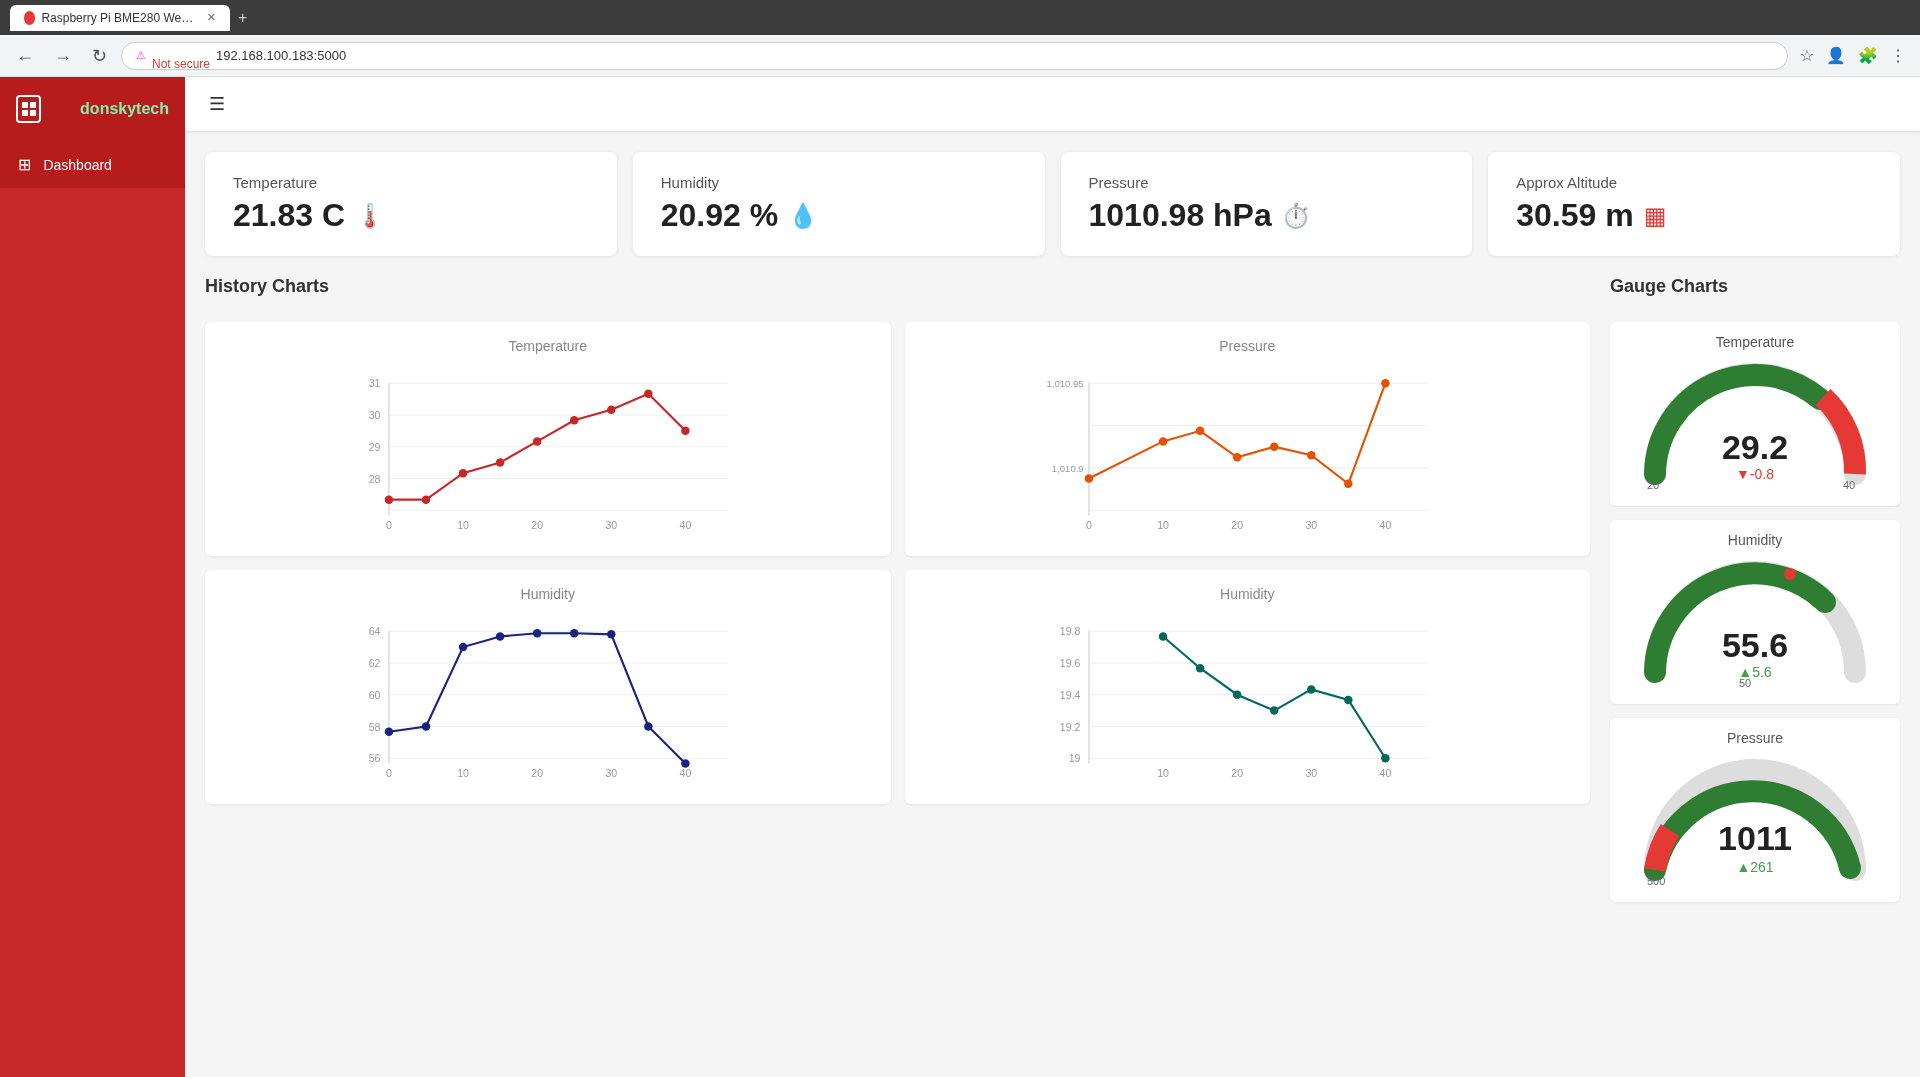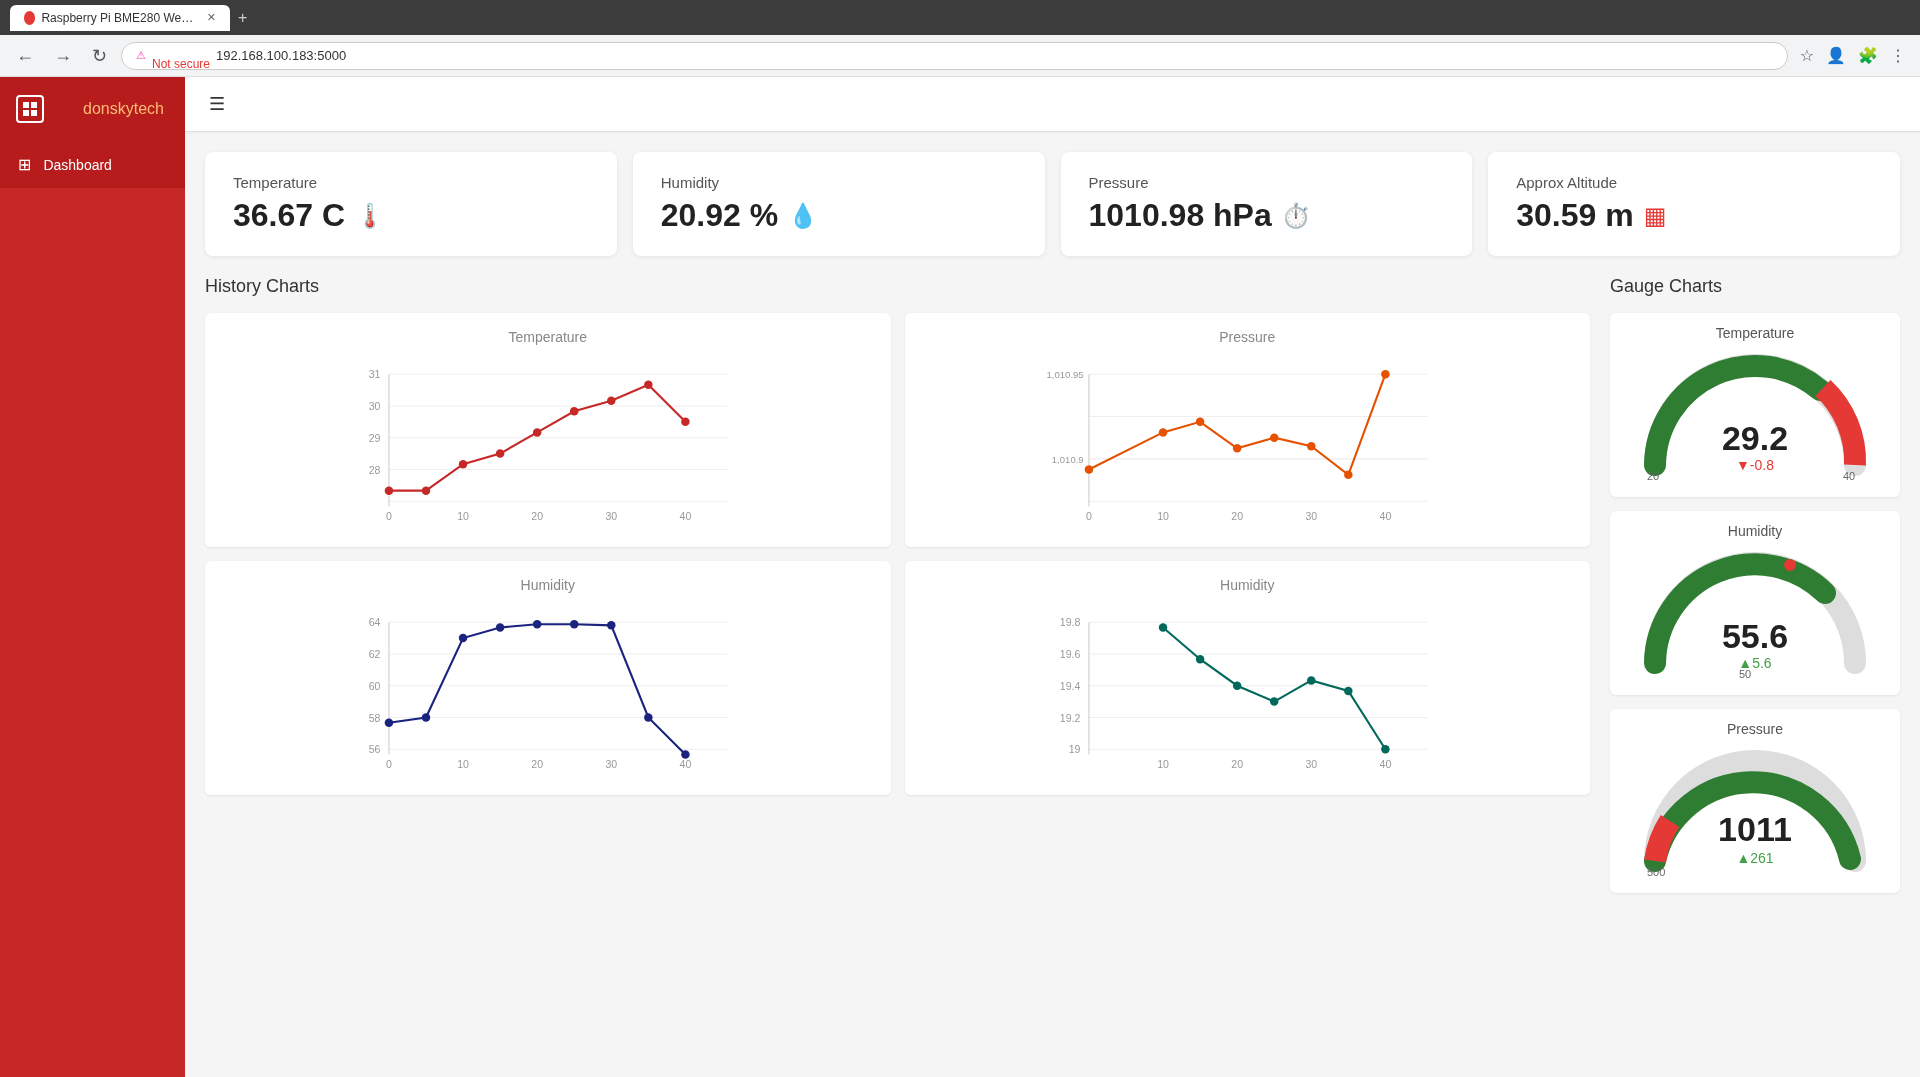--- a/index.html
+++ b/index.html
@@ -20,21 +20,21 @@
     .toolbar-actions { display: flex; gap: 4px; align-items: center; }
     .toolbar-icon { color: #555; font-size: 16px; padding: 4px; cursor: pointer; }
 
     
     .app-container { display: flex; flex: 1; overflow: hidden; }
 
     
     .sidebar { width: 185px; background: #c62828; color: #fff; flex-shrink: 0; }
     .sidebar-header { background: #b71c1c; padding: 18px 16px; display: flex; align-items: center; gap: 10px; }
     .sidebar-logo-icon { width: 28px; height: 28px; border: 2px solid #fff; border-radius: 4px; display: flex; align-items: center; justify-content: center; font-size: 14px; }
-    .sidebar-brand { font-size: 16px; font-weight: 400; color: #fdba74; margin-left: 29px; }
+    .sidebar-brand { font-size: 16px; font-weight: 700; color: #86efac; margin-left: 29px; }
     .sidebar-nav-item { padding: 14px 18px; display: flex; align-items: center; gap: 12px; cursor: pointer; font-size: 14px; }
     .sidebar-nav-item.active { background: #b71c1c; }
     .nav-item-icon { font-size: 16px; }
 
     
     .main-content { flex: 1; overflow-y: auto; background: #f5f5f5; }
 
     
     .top-bar { background: #fff; padding: 16px 24px; display: flex; align-items: center; gap: 16px; border-bottom: 1px solid #e0e0e0; box-shadow: 0 1px 3px rgba(0,0,0,0.05); }
     .menu-icon { font-size: 18px; color: #333; cursor: pointer; }
@@ -50,21 +50,21 @@
     .temp-icon { color: #e53935; }
     .humid-icon { color: #1565c0; }
     .pressure-icon { color: #e53935; }
     .altitude-icon { color: #e53935; }
 
     
     .charts-section { display: flex; gap: 0; padding: 20px; }
     .history-charts { flex: 1; }
     .gauge-charts { width: 310px; padding-left: 20px; }
 
-    .section-title { font-size: 18px; font-weight: 400; color: #333; margin-bottom: 16px; }
+    .section-title { font-size: 18px; font-weight: 700; color: #333; margin-bottom: 25px; }
 
     .history-grid { display: grid; grid-template-columns: 1fr 1fr; gap: 14px; }
     .chart-card { background: #fff; border-radius: 6px; padding: 16px 12px 10px; box-shadow: 0 1px 3px rgba(0,0,0,0.07); }
     .chart-title { text-align: center; font-size: 14px; color: #888; margin-bottom: 8px; }
 
     svg.chart { width: 100%; height: 180px; }
 
     
     .gauge-card { background: #fff; border-radius: 6px; padding: 12px; box-shadow: 0 1px 3px rgba(0,0,0,0.07); margin-bottom: 14px; text-align: center; }
     .gauge-title { font-size: 14px; color: #555; margin-bottom: 4px; }
@@ -122,21 +122,21 @@
   <div class="main-content">
 
     <div class="top-bar">
       <span class="menu-icon">☰</span>
     </div>
 
     <div class="cards-row">
       <div class="metric-card">
         <span class="card-label">Temperature</span>
         <div class="card-value-row">
-          <span class="card-value">36.67 C</span>
+          <span class="card-value">21.83 C</span>
           <span class="card-icon temp-icon">🌡️</span>
         </div>
       </div>
       <div class="metric-card">
         <span class="card-label">Humidity</span>
         <div class="card-value-row">
           <span class="card-value">20.92 %</span>
           <span class="card-icon humid-icon">💧</span>
         </div>
       </div>

